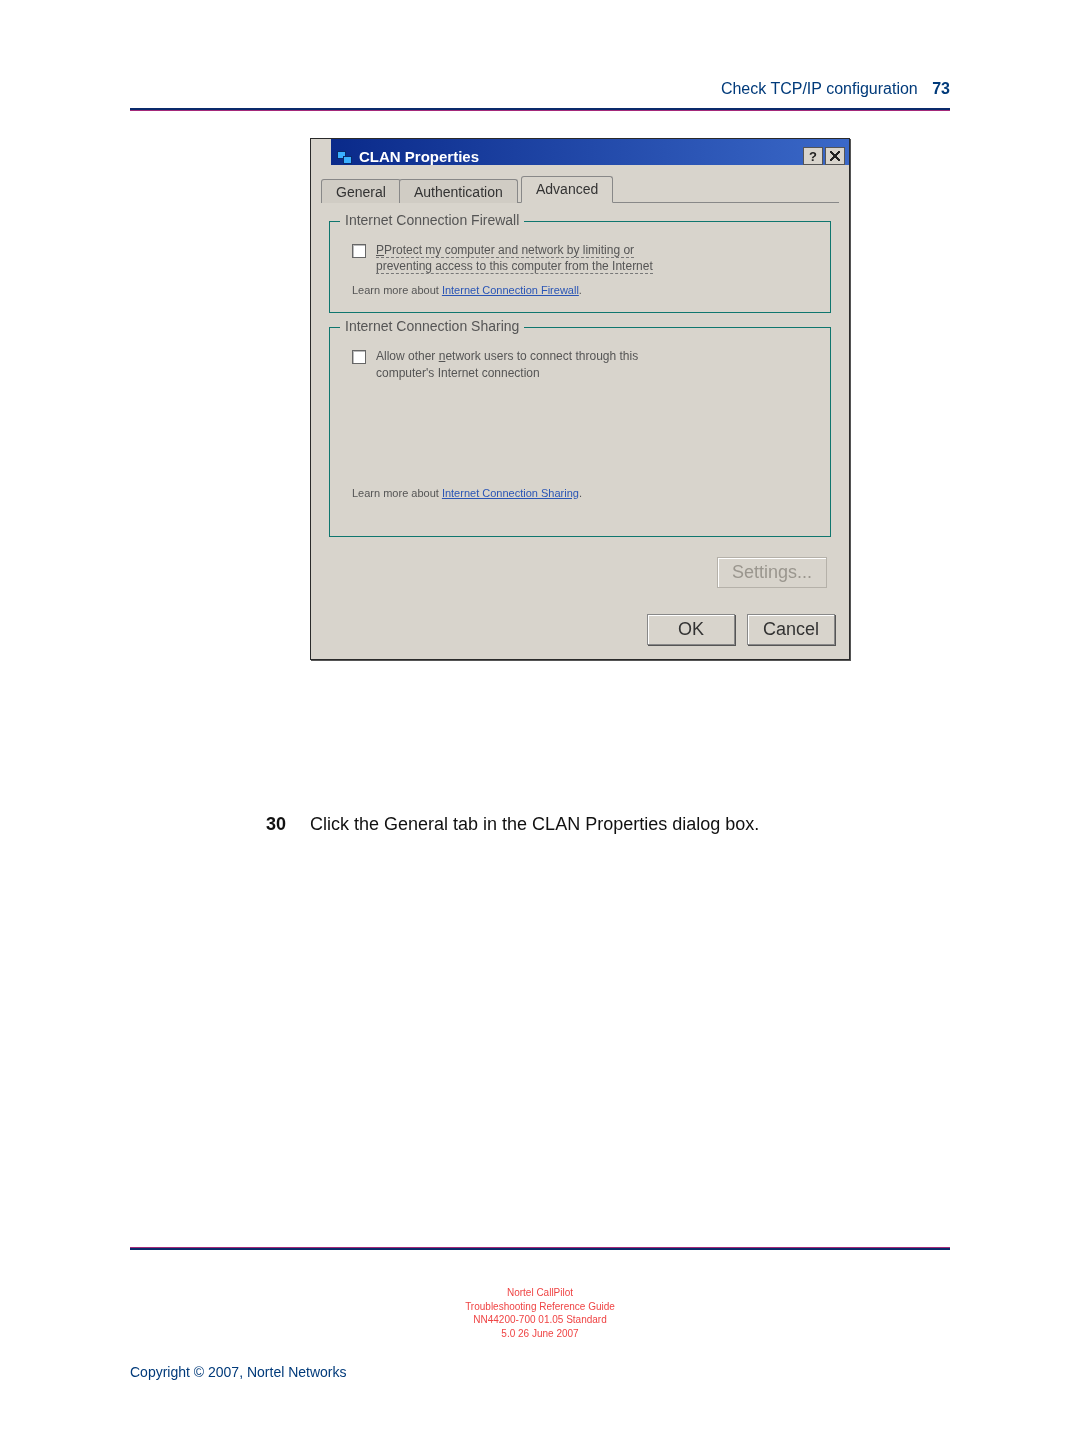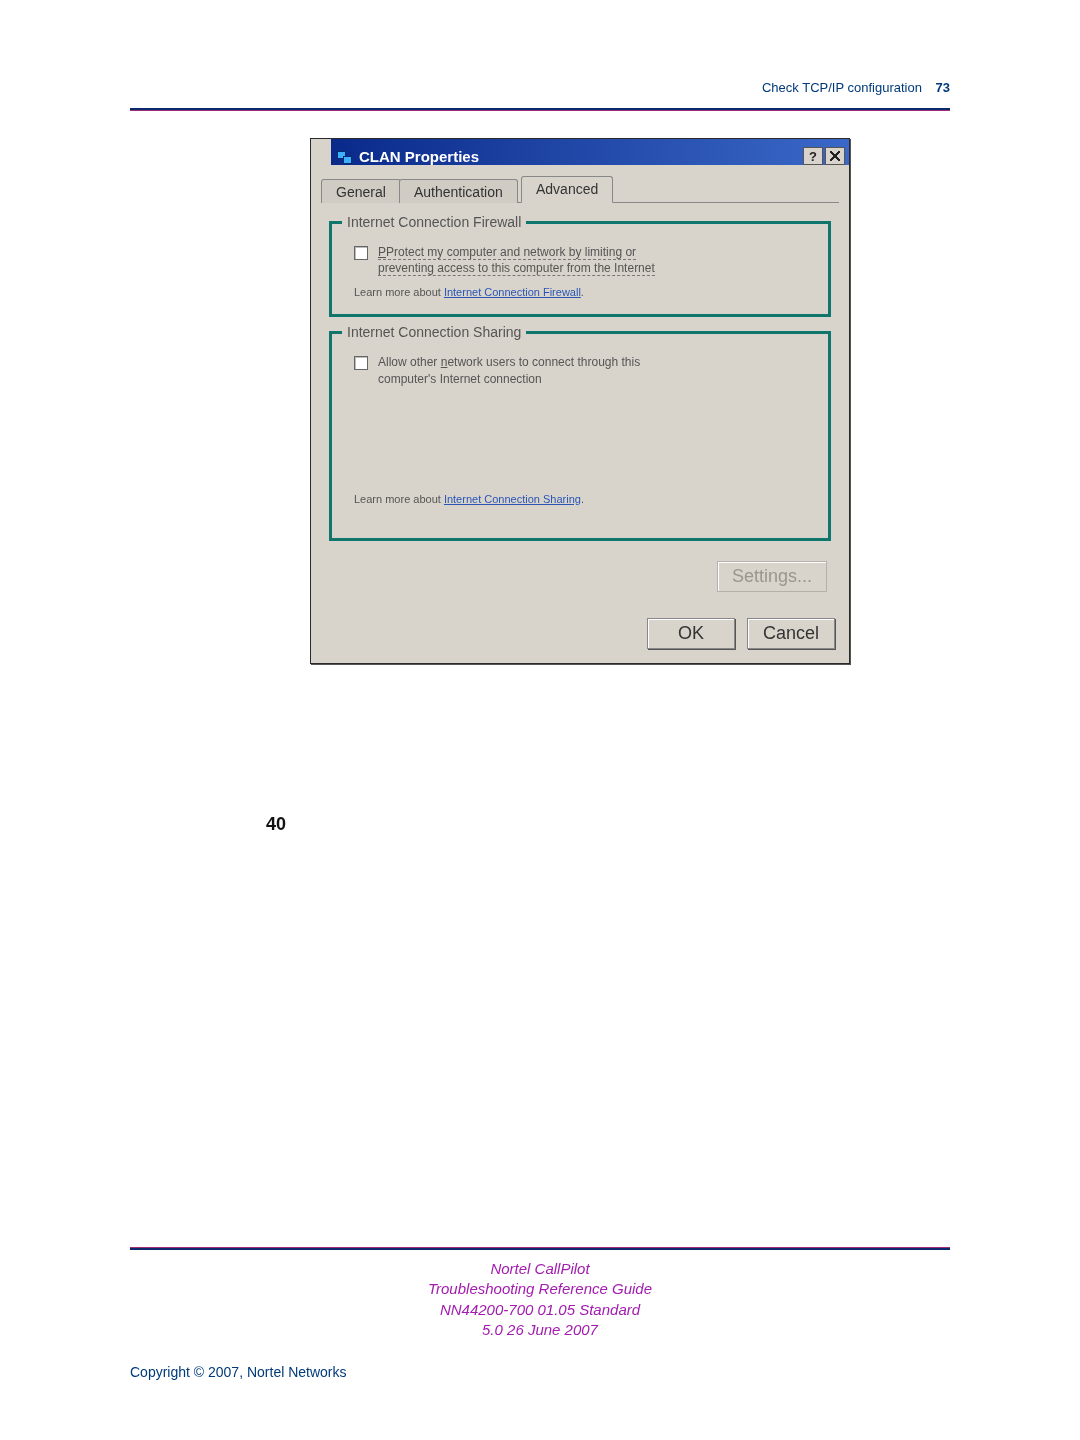--- a/index.html
+++ b/index.html
@@ -1,22 +1,22 @@
 <!DOCTYPE html>
 <html><head>
 <meta charset="utf-8">
 <style>
   * { box-sizing: border-box; margin: 0; padding: 0; }
   html, body { width: 1080px; height: 1440px; background: #fff; font-family: "Segoe UI", Tahoma, Arial, sans-serif; }
   .page { position: relative; width: 1080px; height: 1440px; padding: 80px 130px 60px 130px; }
-  .header-line { position: absolute; top: 80px; right: 130px; font-size: 13px; color: #003a7a; }
+  .header-line { position: absolute; top: 80px; right: 130px; font-size: 16px; color: #003a7a; }
   .header-line .pagenum { font-weight: 700; margin-left: 10px; }
   .top-rule { position: absolute; top: 108px; left: 130px; right: 130px; height: 3px; background: #0a2a6b; border-bottom: 1px solid #a52a7a; }
   .bottom-rule { position: absolute; bottom: 190px; left: 130px; right: 130px; height: 3px; background: #0a2a6b; border-top: 1px solid #a52a7a; }
-  .footer { position: absolute; left: 0; right: 0; bottom: 100px; text-align: center; color: #a21caf; font-size: 15px; line-height: 1.35; font-style: italic; }
+  .footer { position: absolute; left: 0; right: 0; bottom: 100px; text-align: center; color: #ef4444; font-size: 10px; line-height: 1.35; }
   .copyright { position: absolute; left: 130px; bottom: 60px; color: #003a7a; font-size: 14px; margin-top: 41px; }
 
   .figure-area { position: absolute; top: 138px; left: 310px; width: 540px; }
 
   
   .dialog { width: 540px; border: 1px solid #2a2a2a; background: #d8d4cc; box-shadow: 1px 1px 0 #555; }
   .titlebar { height: 26px; background: linear-gradient(to right, #0a2a8a, #3a68c8); display: flex; align-items: flex-end; padding: 0 4px 0 6px; margin-left: 20px; }
   .titlebar .net-icon { width: 16px; height: 14px; position: relative; margin-right: 6px; }
   .net-icon .mon { position: absolute; width: 9px; height: 8px; background: #3ab0ff; border: 1px solid #0a2a6b; }
   .net-icon .m1 { left: 0; top: 0; }
@@ -30,21 +30,21 @@
 
   .tabbar { position: relative; height: 30px; margin: 8px 10px 0 10px; border-bottom: 1px solid #888; }
   .tab { position: absolute; bottom: -1px; height: 26px; padding: 4px 14px 0 14px; border: 1px solid #888; border-bottom: none; background: #d8d4cc; font-size: 14px; color: #333; border-top-left-radius: 3px; border-top-right-radius: 3px; }
   .tab.inactive { bottom: -1px; height: 24px; background: #d0ccc4; }
   .tab.active { background: #d8d4cc; z-index: 2; border-bottom: 1px solid #d8d4cc; height: 27px; }
   .tab.t1 { left: 0; }
   .tab.t2 { left: 78px; }
   .tab.t3 { left: 200px; }
 
   .dlg-body { padding: 18px 18px 14px 18px; }
-  .groupbox { border: 3px solid #0f766e; padding: 14px 16px 14px 16px; position: relative; margin-bottom: 14px; }
+  .groupbox { border: 1px solid #0f766e; padding: 14px 16px 14px 16px; position: relative; margin-bottom: 14px; }
   .groupbox .legend { position: absolute; top: -10px; left: 10px; background: #d8d4cc; padding: 0 5px; font-size: 14px; color: #555; }
   .cb-row { display: flex; align-items: flex-start; gap: 10px; margin: 6px 0 10px 6px; }
   .checkbox { width: 14px; height: 14px; background: #fff; border: 1px solid #666; margin-top: 2px; flex: none; position: relative; box-shadow: inset 1px 1px 0 #bbb; }
   .cb-label { font-size: 12px; color: #555; line-height: 1.35; }
   .cb-label .u { text-decoration: underline; }
   .cb-label .dotted { border-bottom: 1px dashed #777; }
   .learn { font-size: 11px; color: #555; margin: 10px 0 2px 6px; }
   .learn a { color: #2a55b5; text-decoration: underline; }
 
   .gb2 { min-height: 210px; }
@@ -129,21 +129,22 @@
       </div>
 
       <div class="btn-row">
         <button class="btn ok">OK</button>
         <button class="btn cancel">Cancel</button>
       </div>
     </div>
   </div>
 
   <div class="step-row">
-    <span class="step-num">40</span>
+    <span class="step-num">30</span>
+    <span class="step-text">Click the General tab in the CLAN Properties dialog box.</span>
   </div>
 
   <div class="bottom-rule"></div>
   <div class="footer">
     <div>Nortel CallPilot</div>
     <div>Troubleshooting Reference Guide</div>
     <div>NN44200-700   01.05   Standard</div>
     <div>5.0   26 June 2007</div>
   </div>
   <div class="copyright">Copyright © 2007, Nortel Networks</div>

